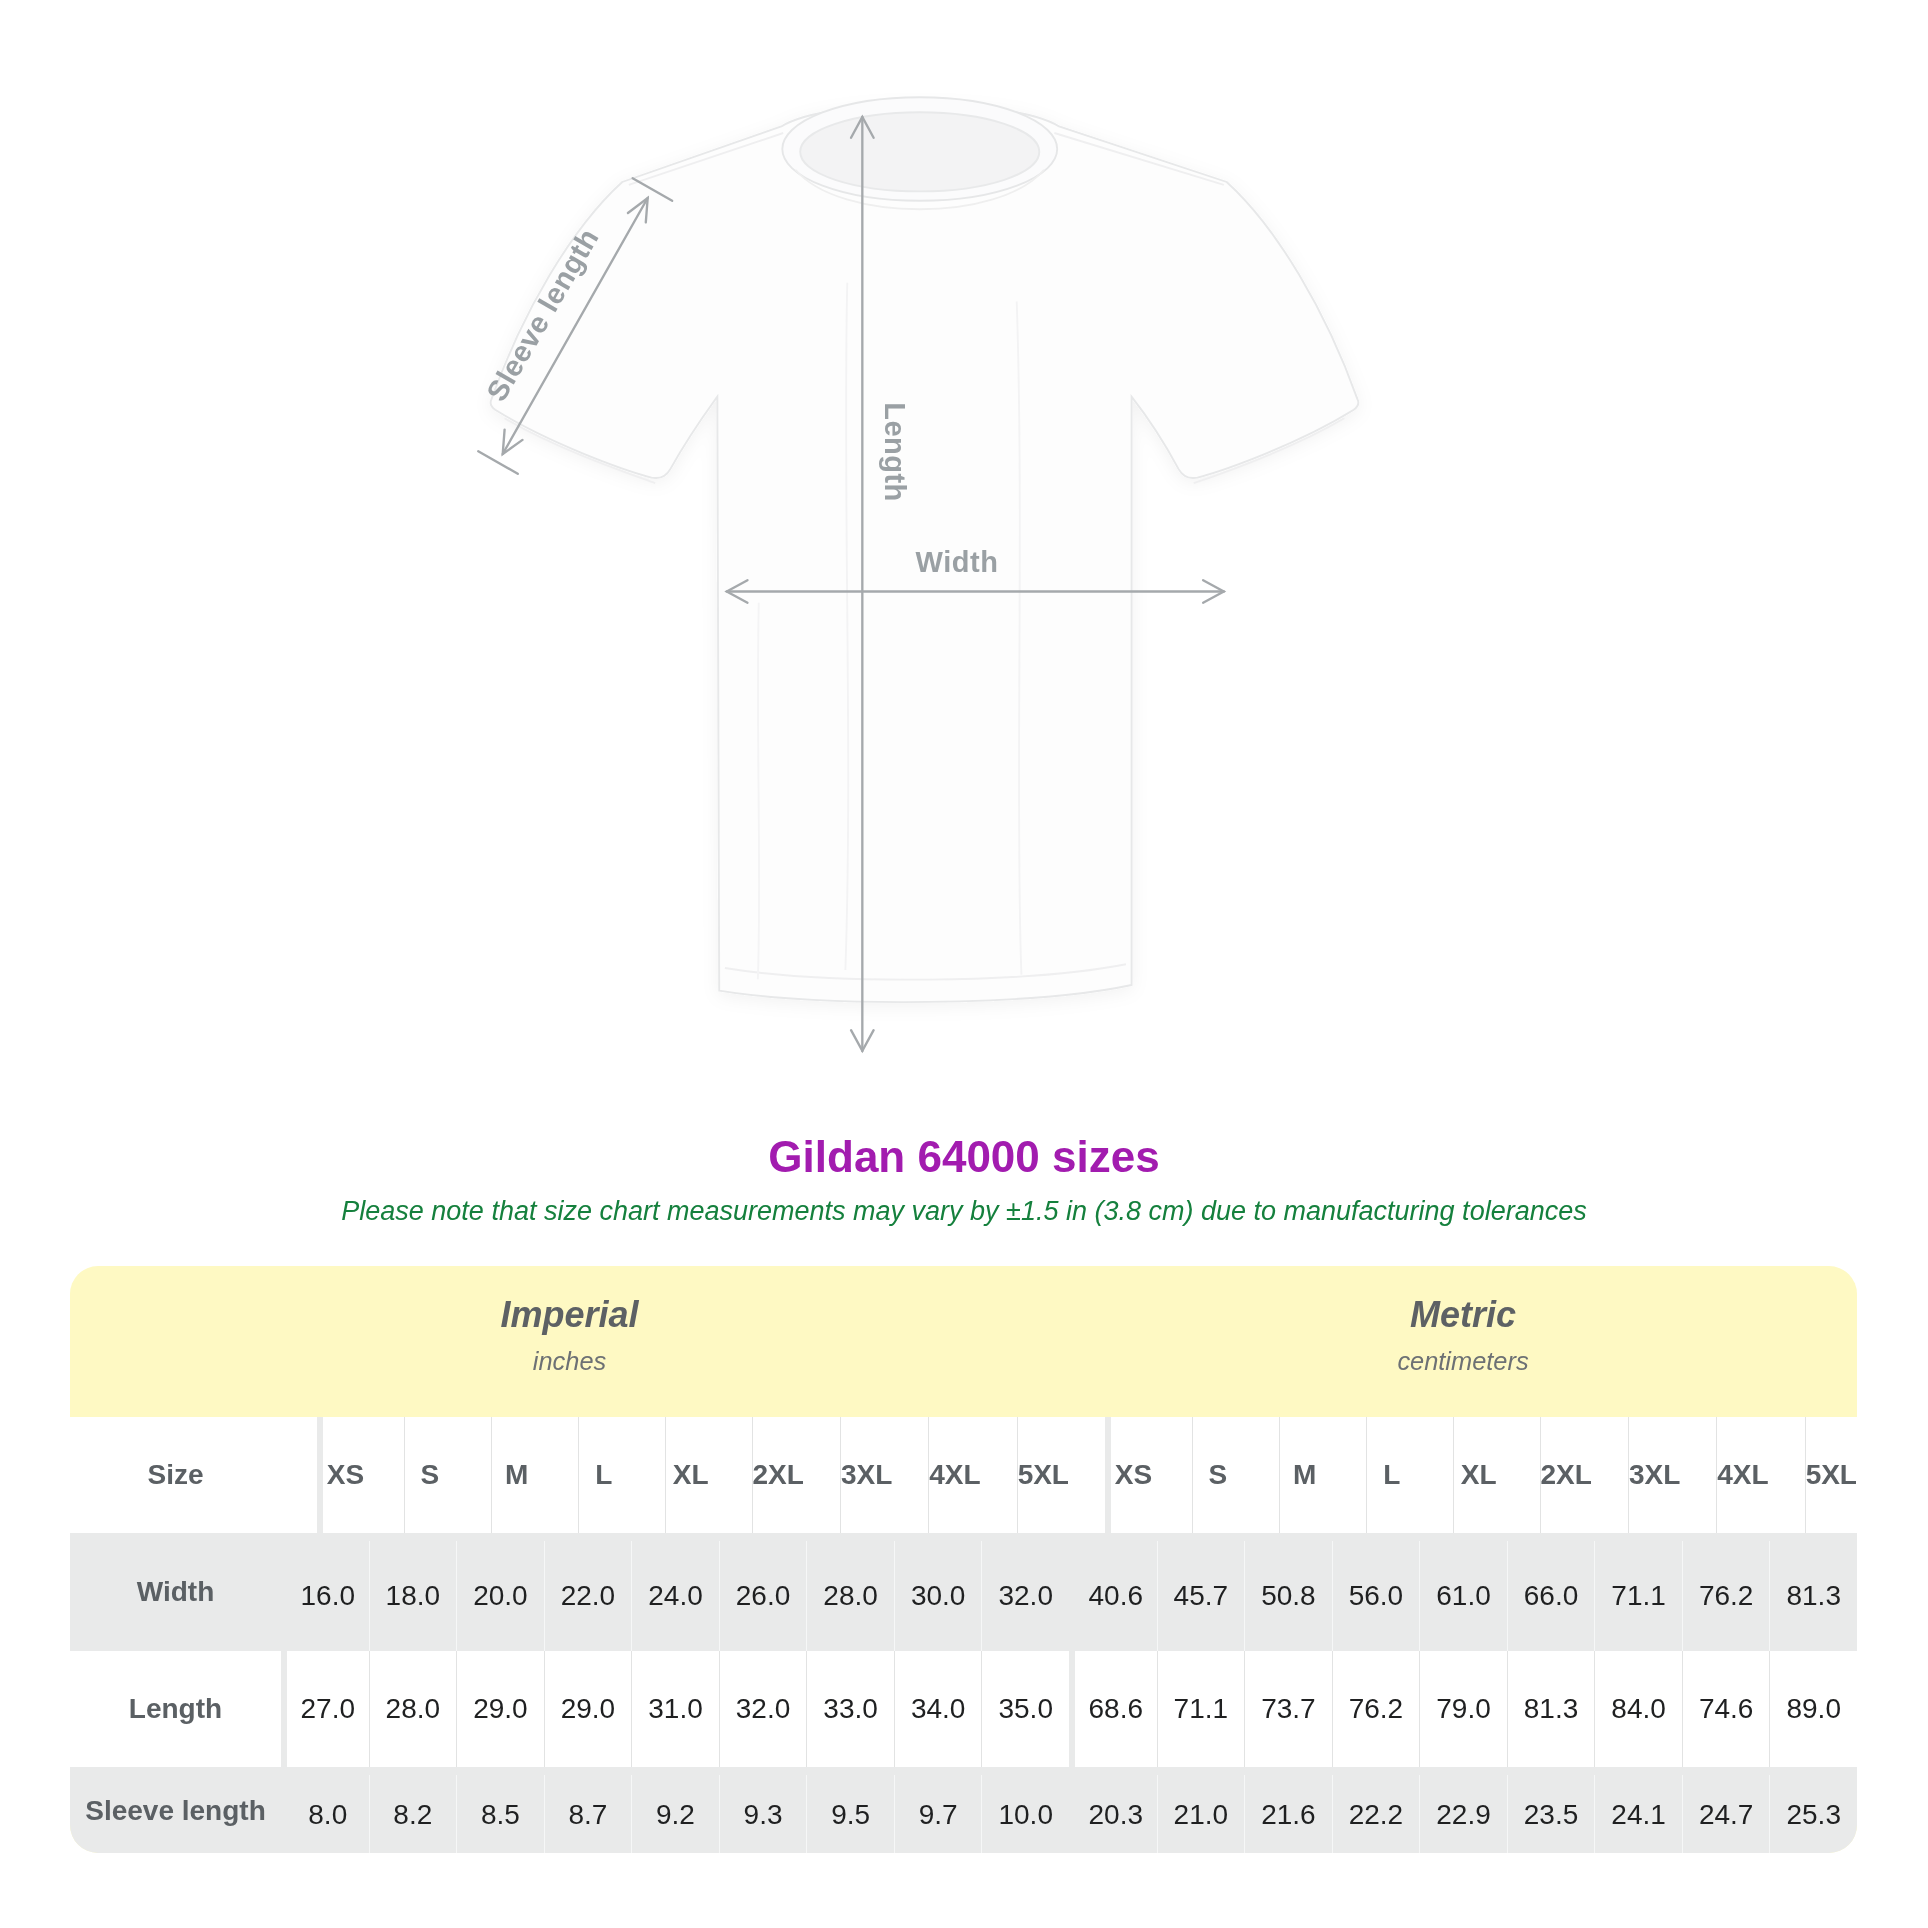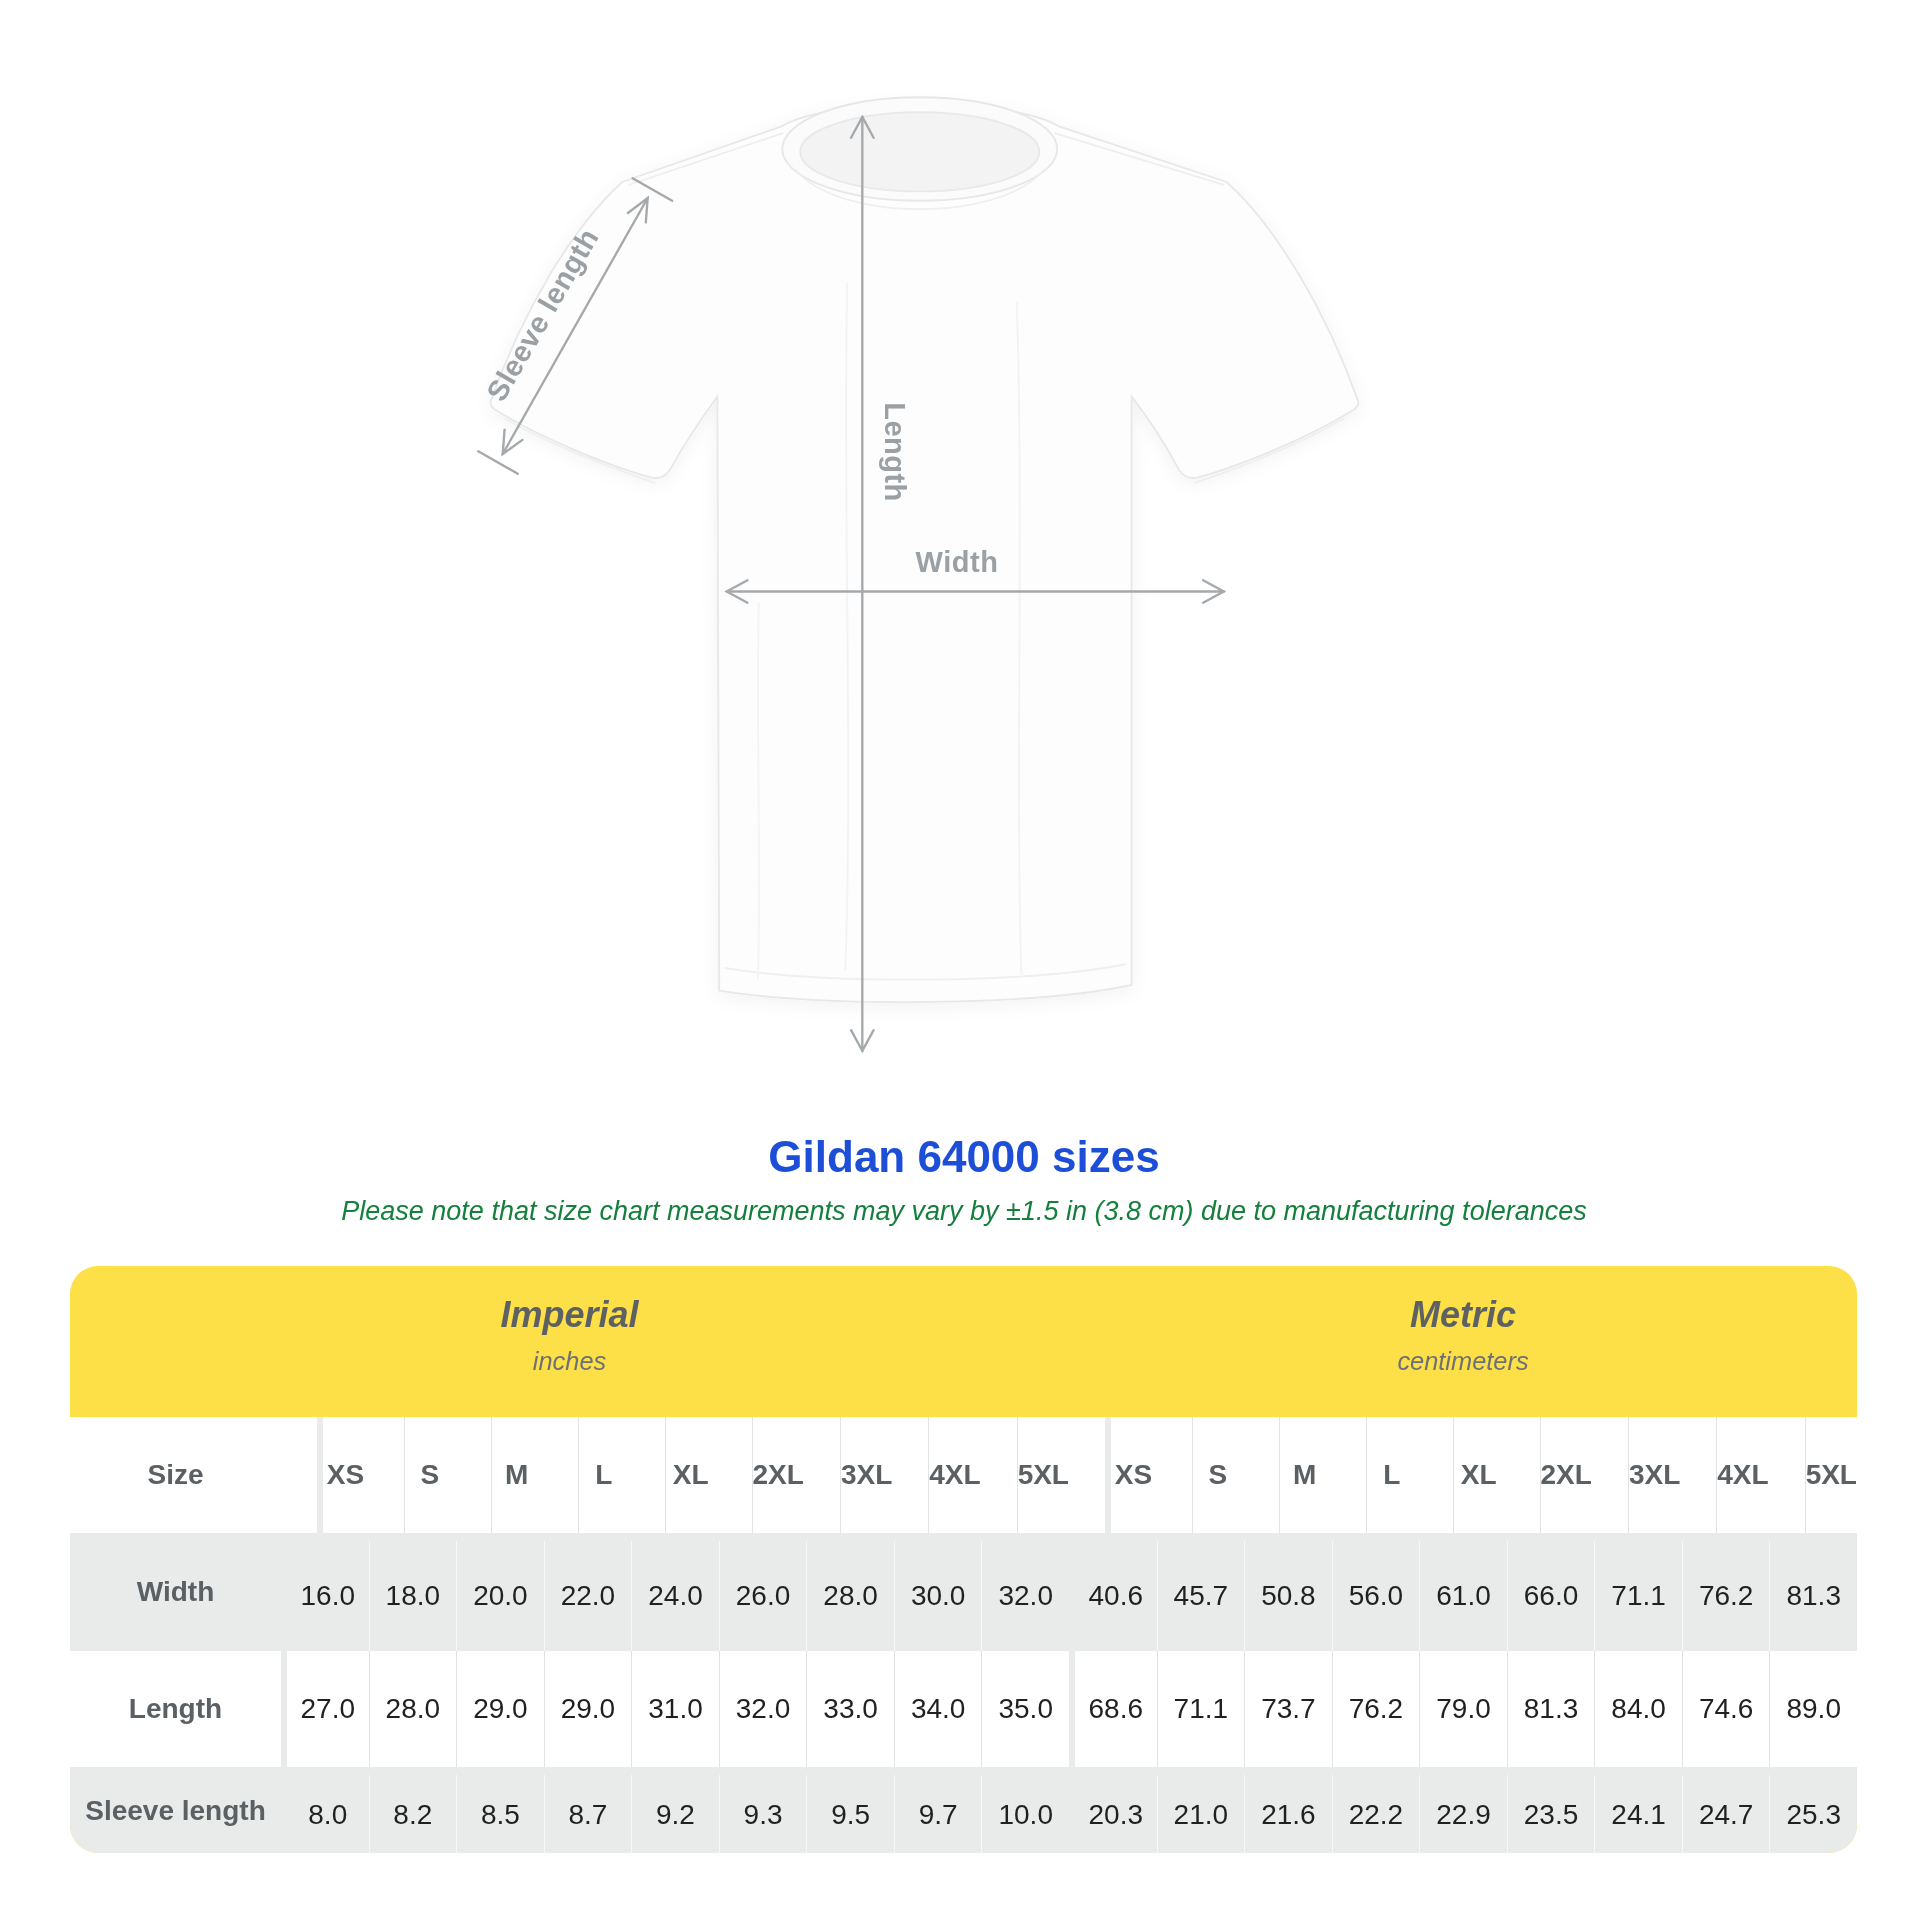--- a/index.html
+++ b/index.html
@@ -10,27 +10,27 @@
   .diagram{position:absolute;left:0;top:0;width:1928px;height:1102px;}
   .diagram svg{position:absolute;left:0;top:0;}
   .dim-label{position:absolute;color:#9aa0a4;font-weight:bold;font-size:29px;
              letter-spacing:0.5px;white-space:nowrap;}
   .lbl-sleeve{left:543px;top:315px;transform:translate(-50%,-50%) rotate(-60deg);}
   .lbl-length{left:894px;top:452px;transform:translate(-50%,-50%) rotate(90deg);}
   .lbl-width{left:957px;top:562px;transform:translate(-50%,-50%);}
 
   
   .title{position:absolute;top:1132px;left:0;width:1928px;text-align:center;
-         font-size:44px;font-weight:bold;color:#1d4ed8;}
+         font-size:44px;font-weight:bold;color:#a21caf;}
   .subtitle{position:absolute;top:1196px;left:0;width:1928px;text-align:center;
             font-size:27px;font-style:italic;color:#15803d;}
 
   
   .sizes-card{position:absolute;left:70px;top:1266px;width:1787px;height:587px;
-              background:#fde047;border-radius:28px;overflow:hidden;}
+              background:#fef9c3;border-radius:28px;overflow:hidden;}
   .band{height:151px;display:flex;}
   .band-cell{display:flex;flex-direction:column;align-items:center;justify-content:flex-start;}
   .band-cell.left{width:999px;}
   .band-cell.right{width:788px;}
   .unit-title{margin-top:28px;font-size:36px;font-weight:bold;font-style:italic;color:#5d6164;}
   .unit-sub{margin-top:11.3px;font-size:25.4px;font-style:italic;color:#6d7174;text-align:center;}
 
   .trow{display:grid;grid-template-columns:211px repeat(18,1fr);}
   .trow.white{background:#ffffff;}
   .trow.gray{background:#e9eaea;}

